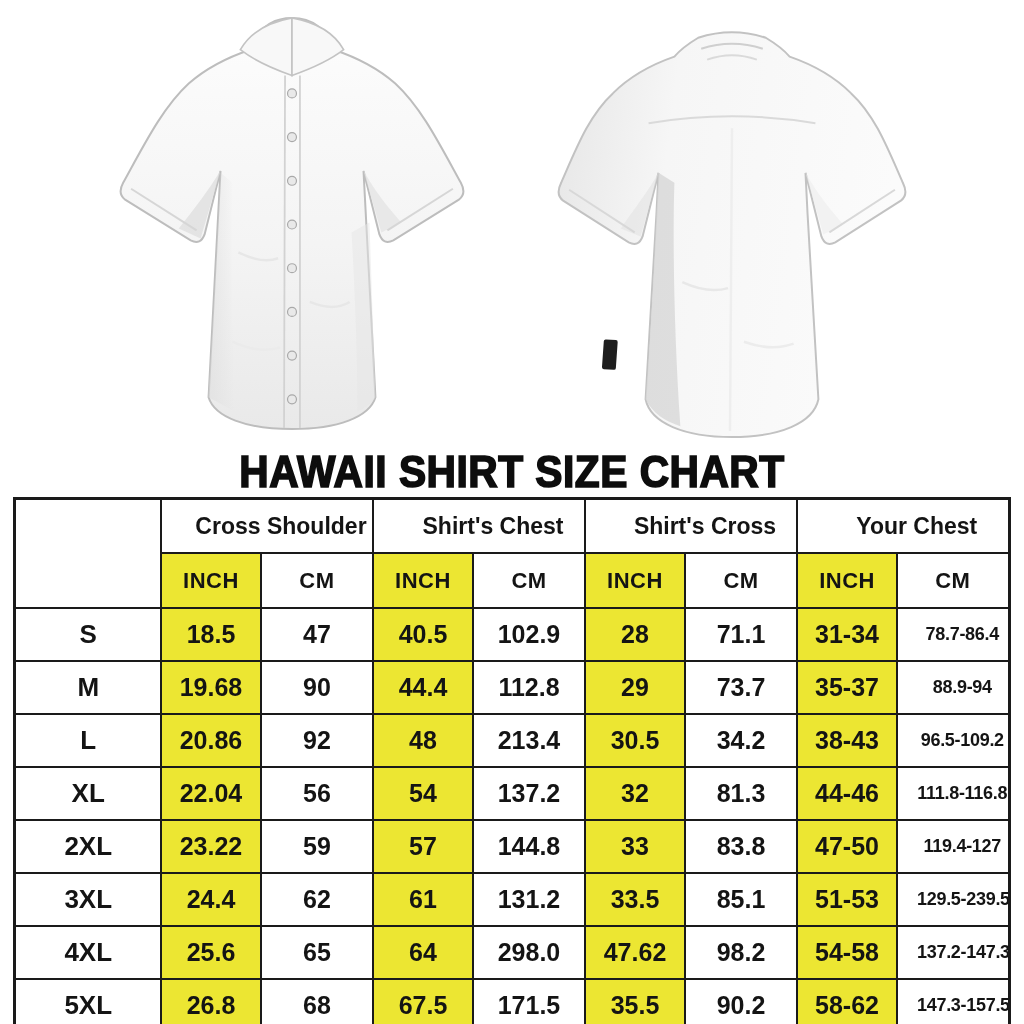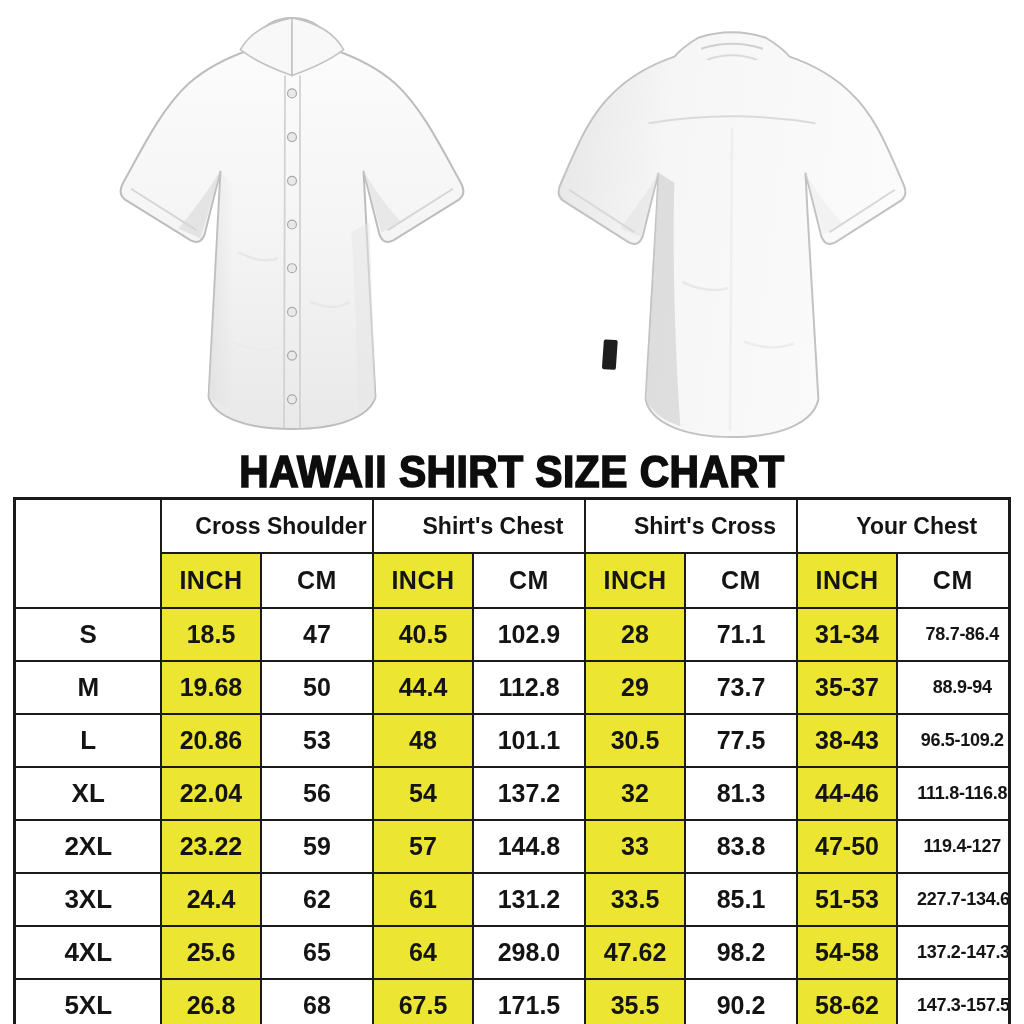--- a/index.html
+++ b/index.html
@@ -33,21 +33,21 @@
   .size-chart th,.size-chart td{
     border:2.5px solid #1a1a1a;
     text-align:center;vertical-align:middle;
     font-weight:bold;color:#141414;
     padding:0;overflow:hidden;white-space:nowrap;
   }
   .col-size{width:146px;}
   .col-inch{width:100px;}
   .col-cm{width:112px;}
   tr.group-row th{height:52px;font-size:23px;padding-left:28px;}
-  tr.unit-row th{height:53px;font-size:25px;letter-spacing:0.5px;}
+  tr.unit-row th{height:53px;font-size:22px;letter-spacing:0.5px;}
   tbody td{height:51px;font-size:25px;}
   td.size-cell{font-size:26px;}
   .yellow{background:#ece632;}
   td.range-cm{font-size:18px;letter-spacing:-0.3px;padding-left:19px;}
 </style>
 </head>
 <body>
 
 <div class="shirts">
 
@@ -215,36 +215,36 @@
       <td class="yellow">40.5</td>
       <td>102.9</td>
       <td class="yellow">28</td>
       <td>71.1</td>
       <td class="yellow">31-34</td>
       <td class="range-cm">78.7-86.4</td>
     </tr>
     <tr>
       <td class="size-cell">M</td>
       <td class="yellow">19.68</td>
-      <td>50</td>
+      <td>90</td>
       <td class="yellow">44.4</td>
       <td>112.8</td>
       <td class="yellow">29</td>
       <td>73.7</td>
       <td class="yellow">35-37</td>
       <td class="range-cm">88.9-94</td>
     </tr>
     <tr>
       <td class="size-cell">L</td>
       <td class="yellow">20.86</td>
-      <td>53</td>
+      <td>92</td>
       <td class="yellow">48</td>
-      <td>101.1</td>
+      <td>213.4</td>
       <td class="yellow">30.5</td>
-      <td>77.5</td>
+      <td>34.2</td>
       <td class="yellow">38-43</td>
       <td class="range-cm">96.5-109.2</td>
     </tr>
     <tr>
       <td class="size-cell">XL</td>
       <td class="yellow">22.04</td>
       <td>56</td>
       <td class="yellow">54</td>
       <td>137.2</td>
       <td class="yellow">32</td>
@@ -265,21 +265,21 @@
     </tr>
     <tr>
       <td class="size-cell">3XL</td>
       <td class="yellow">24.4</td>
       <td>62</td>
       <td class="yellow">61</td>
       <td>131.2</td>
       <td class="yellow">33.5</td>
       <td>85.1</td>
       <td class="yellow">51-53</td>
-      <td class="range-cm">227.7-134.6</td>
+      <td class="range-cm">129.5-239.5</td>
     </tr>
     <tr>
       <td class="size-cell">4XL</td>
       <td class="yellow">25.6</td>
       <td>65</td>
       <td class="yellow">64</td>
       <td>298.0</td>
       <td class="yellow">47.62</td>
       <td>98.2</td>
       <td class="yellow">54-58</td>

